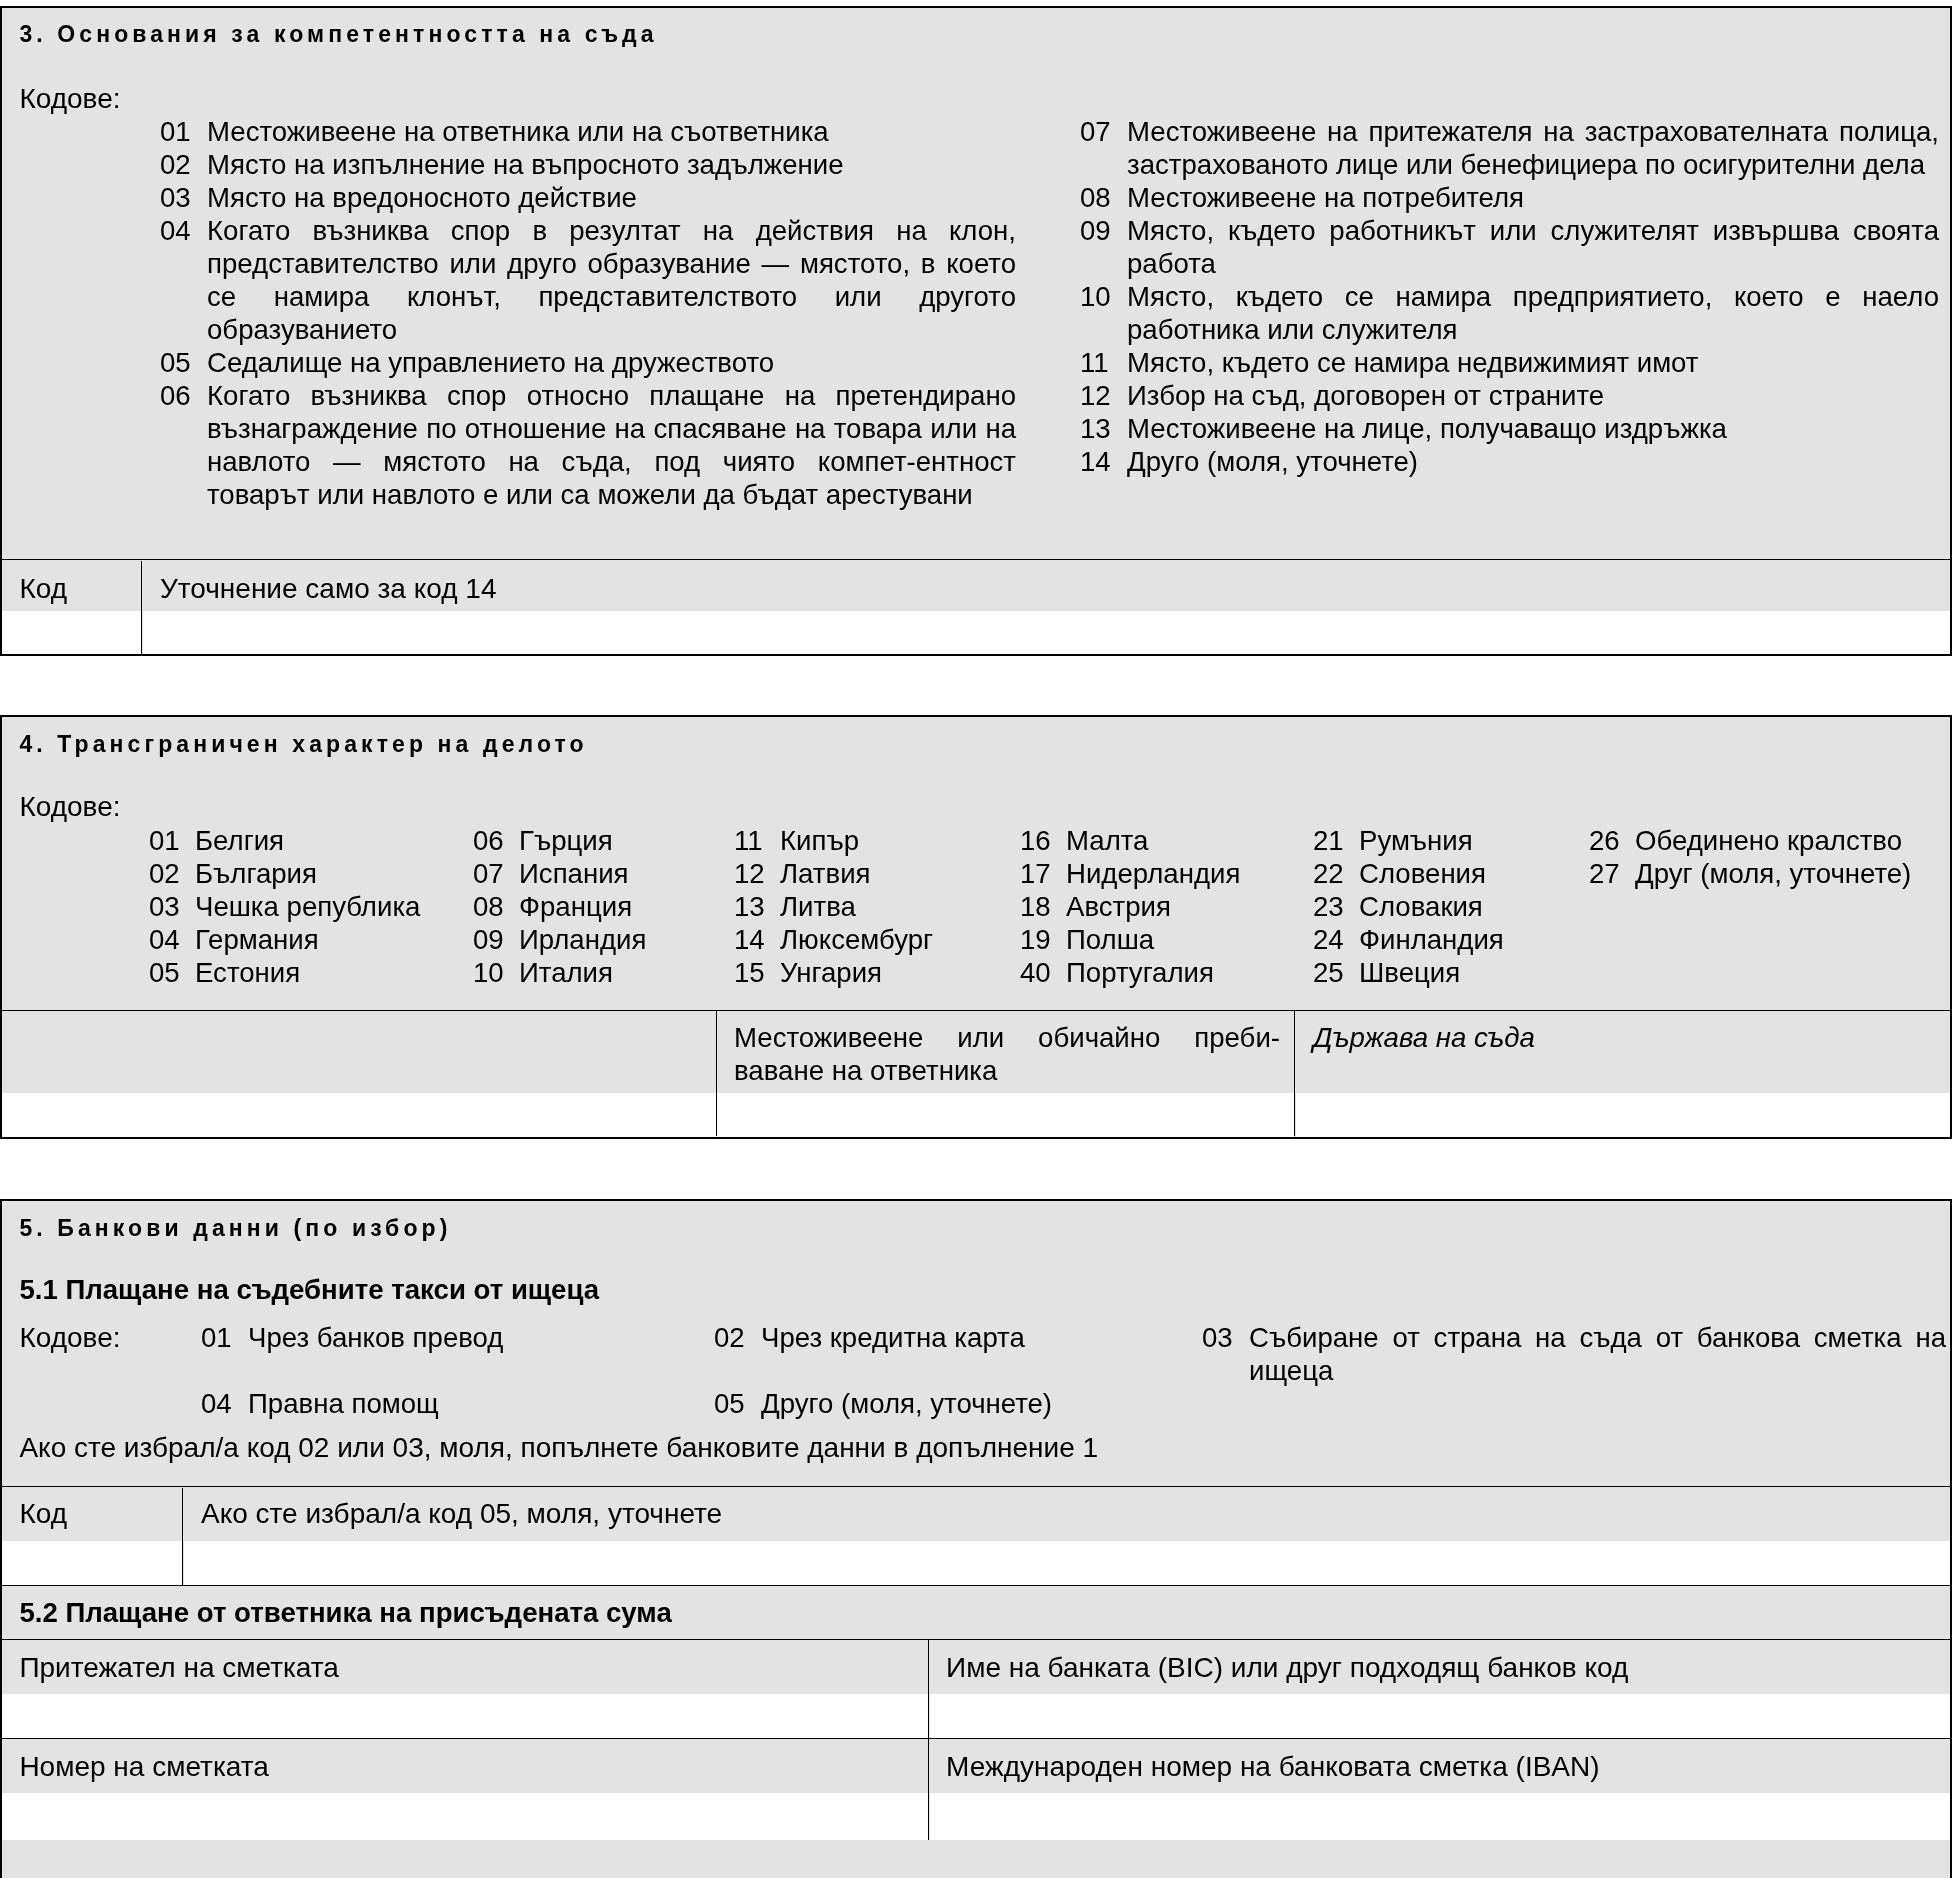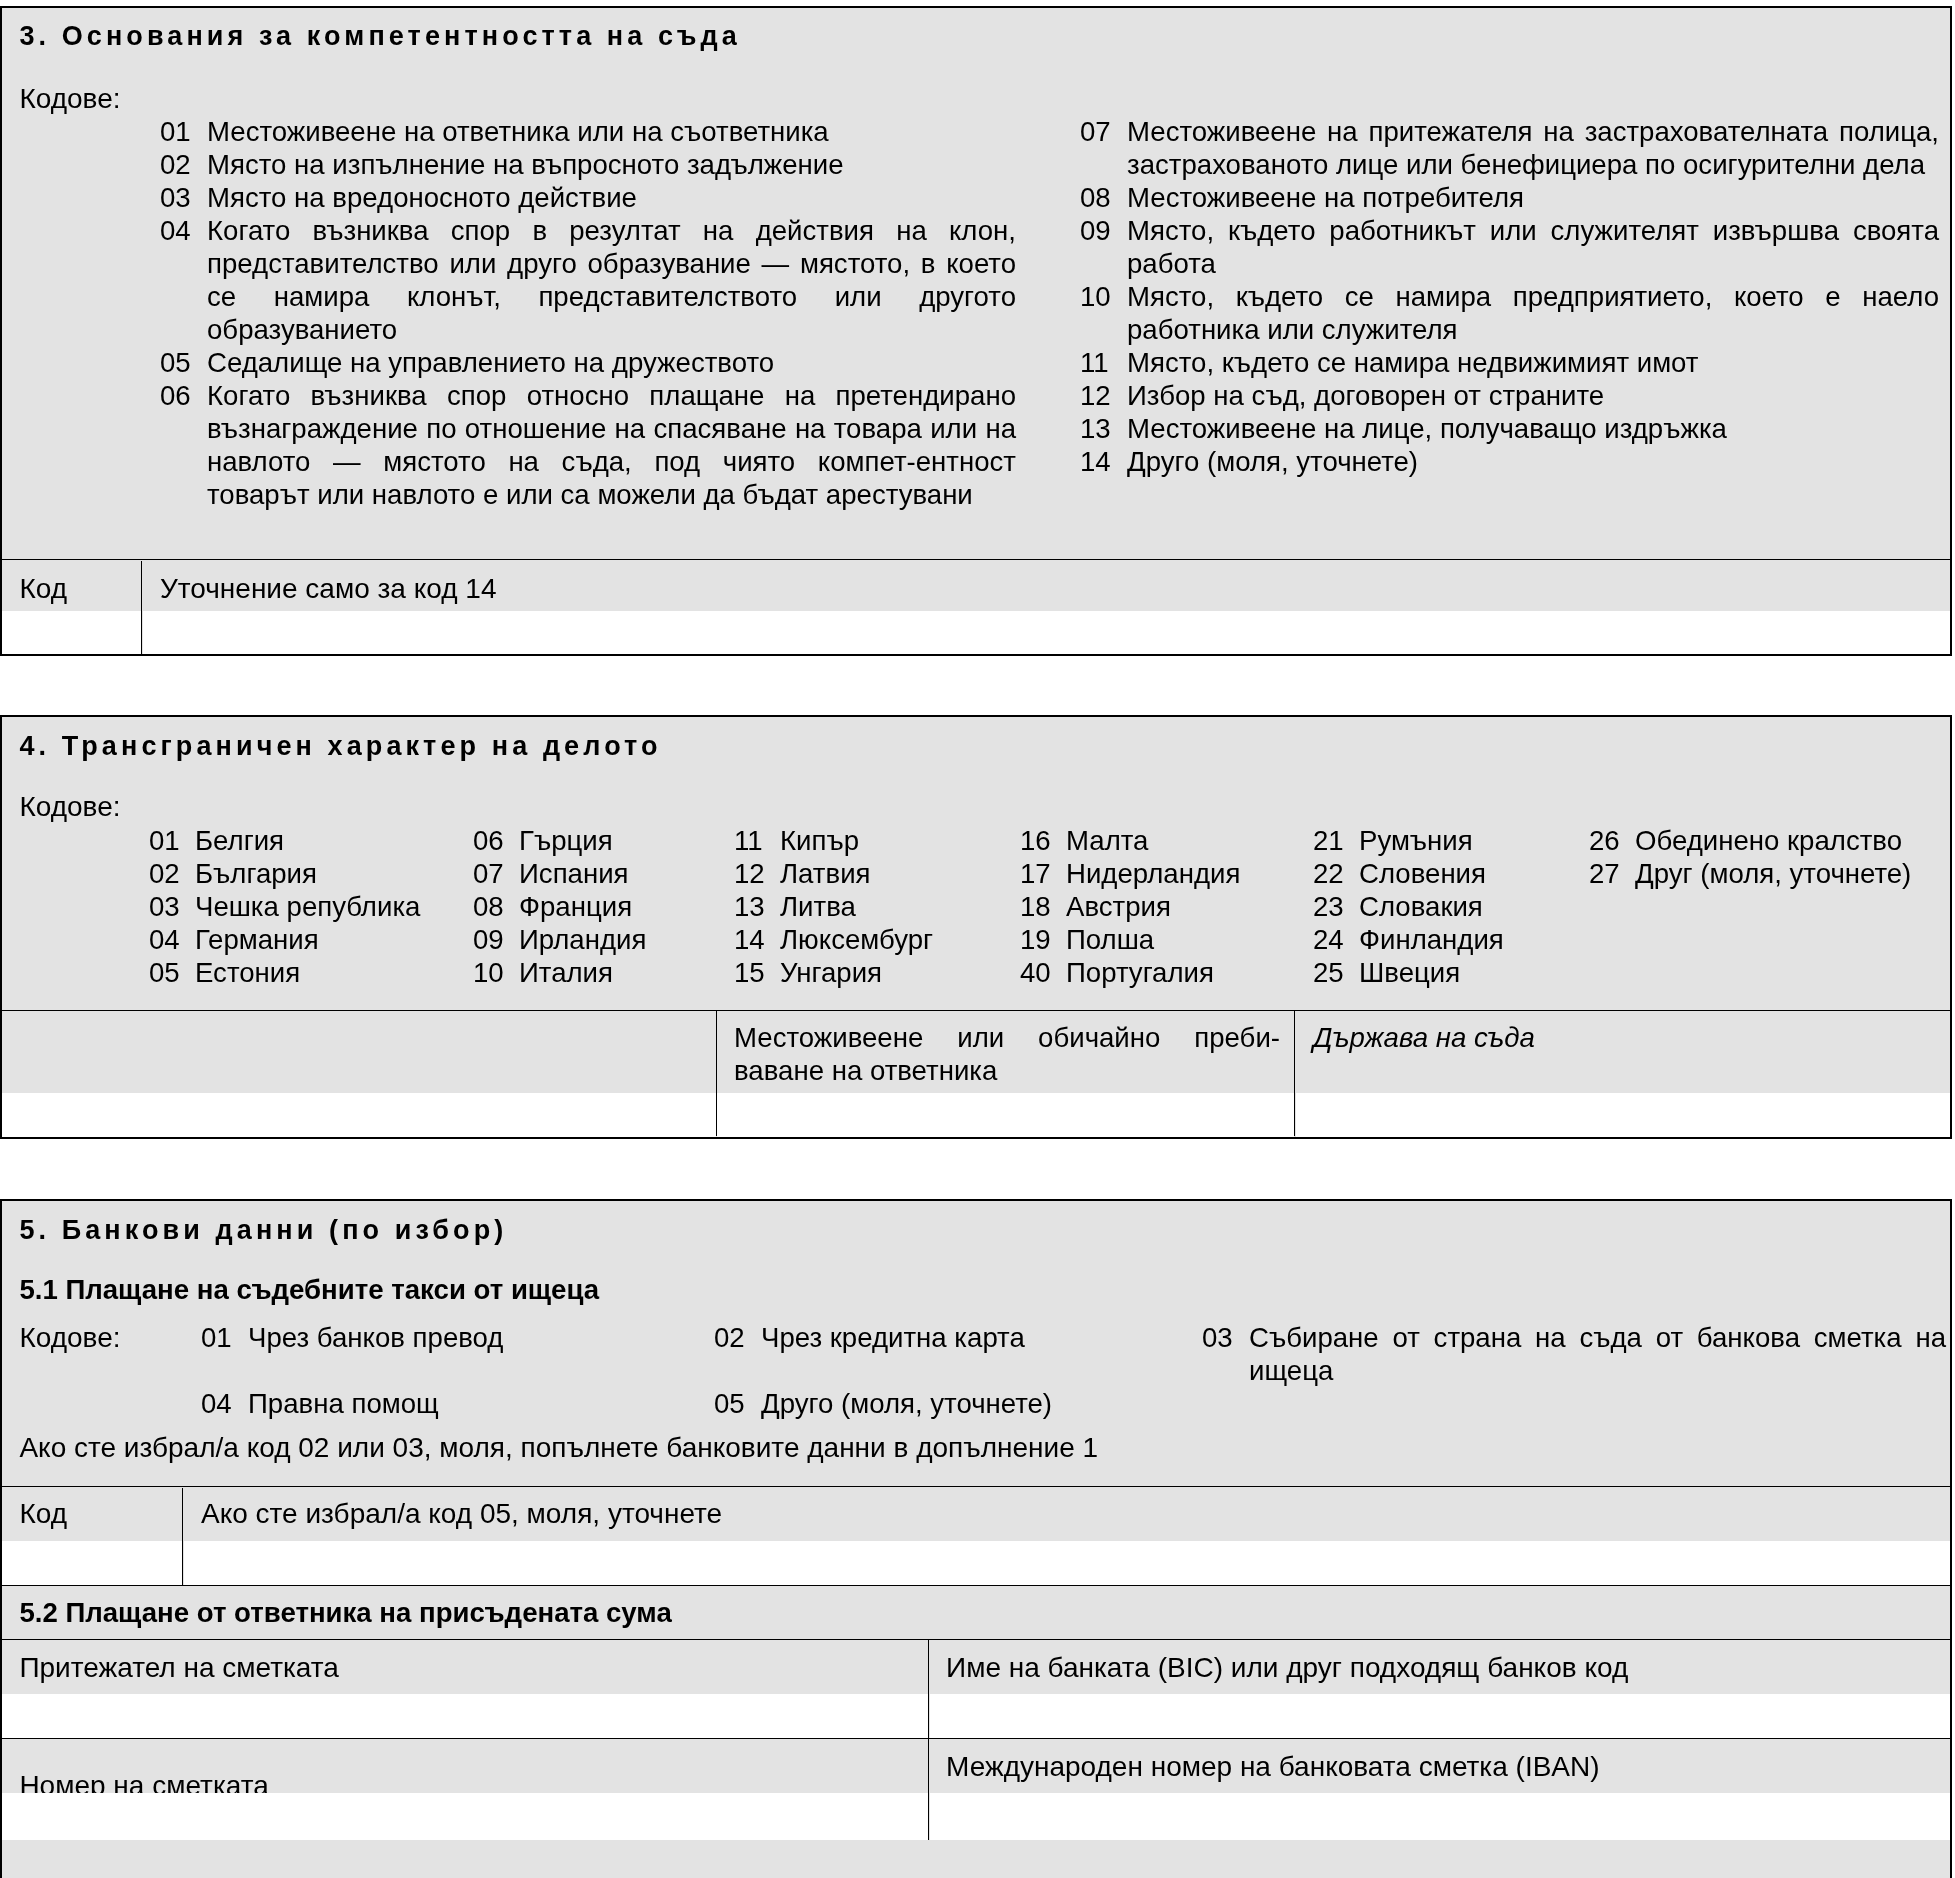--- a/index.html
+++ b/index.html
@@ -1,19 +1,19 @@
 <!DOCTYPE html>
 <html style="font-size:7.3px"><head>
 <meta charset="utf-8">
 <style>
   html, body { margin:0; padding:0; background:#ffffff; }
   body { width:1955px; height:1878px; position:relative; font-family:"Liberation Sans", sans-serif; color:#000; overflow:hidden; }
   .sec { position:absolute; left:0; width:1952px; border:2.3px solid #000; background:#e3e3e3; box-sizing:border-box; }
   .abs { position:absolute; }
-  .title { position:absolute; left:17.4px; font-weight:bold; font-size:27px; letter-spacing:4.1px; white-space:nowrap; }
+  .title { position:absolute; left:17.4px; font-weight:bold; font-size:23px; letter-spacing:4.1px; white-space:nowrap; }
   .sub { position:absolute; left:17.4px; font-weight:bold; font-size:27.6px; white-space:nowrap; }
   .txt { font-size:27.6px; line-height:33px; white-space:nowrap; }
   .lbl { position:absolute; font-size:28px; line-height:33px; }
   .codes { position:absolute; }
   .code-item { display:flex; font-size:27.6px; line-height:33px; }
   .code-num { flex:0 0 auto; width:47px; }
   .code-text { flex:1 1 auto; text-align:justify; text-align-last:left; }
   .hline { position:absolute; left:0; right:0; border-top:1.8px solid #000; }
   .vline { position:absolute; border-left:1.4px solid #000; }
   .field-white { position:absolute; background:#ffffff; cursor:text; }
@@ -271,20 +271,20 @@
   <div class="hline" style="top:384px;"></div>
   <div class="sub" style="top:396px;">5.2 Плащане от ответника на присъдената сума</div>
 
   <div class="hline" style="top:438px;"></div>
   <div class="lbl" style="left:17.4px; top:450px;">Притежател на сметката</div>
   <div class="lbl" style="left:944px; top:450px;">Име на банката (BIC) или друг подходящ банков код</div>
   <div class="field-white" style="left:0; top:493px; width:926px; height:45px;"></div>
   <div class="field-white" style="left:928px; top:493px; right:0; height:45px;"></div>
 
   <div class="hline" style="top:537px;"></div>
-  <div class="lbl" style="left:17.4px; top:549px;margin-top:19px;">Номер на сметката</div>
+  <div class="lbl" style="left:17.4px; top:549px;">Номер на сметката</div>
   <div class="lbl" style="left:944px; top:549px;">Международен номер на банковата сметка (IBAN)</div>
   <div class="field-white" style="left:0; top:592px; width:926px; height:47px;"></div>
   <div class="field-white" style="left:928px; top:592px; right:0; height:47px;"></div>
 
   <div class="vline" style="left:926px; top:439px; height:200px;"></div>
 </div>
 
 
 </body></html>

